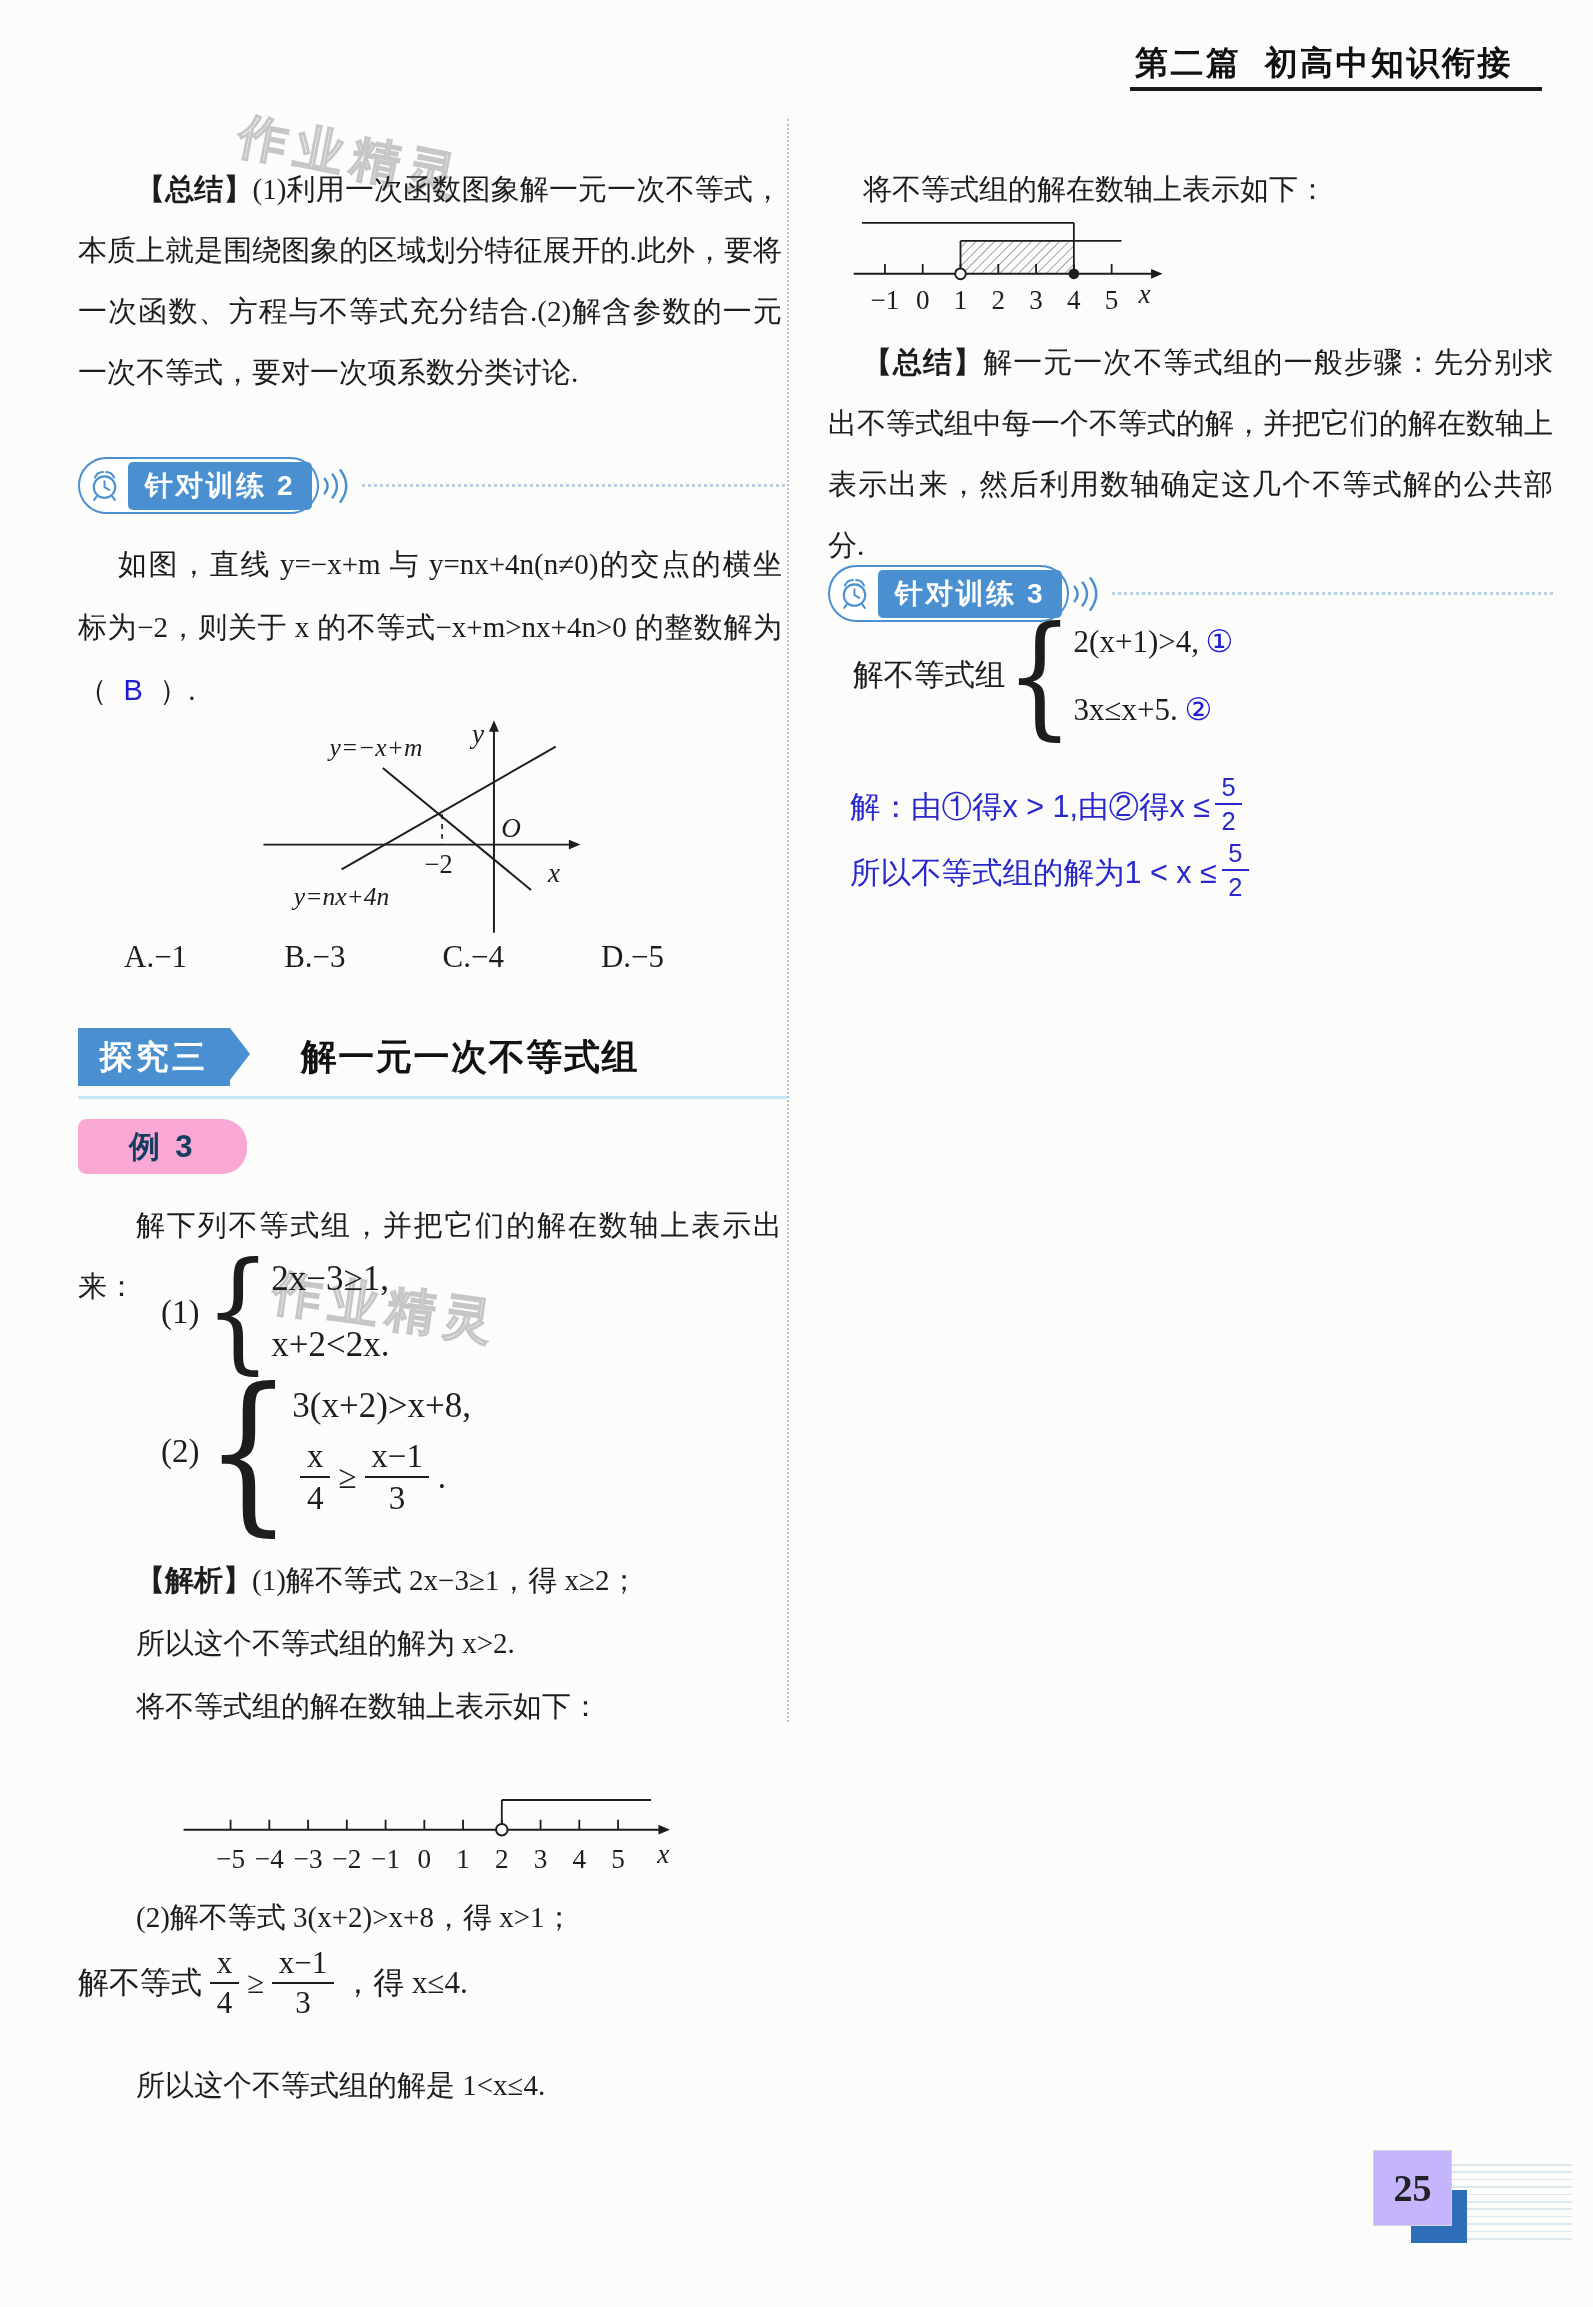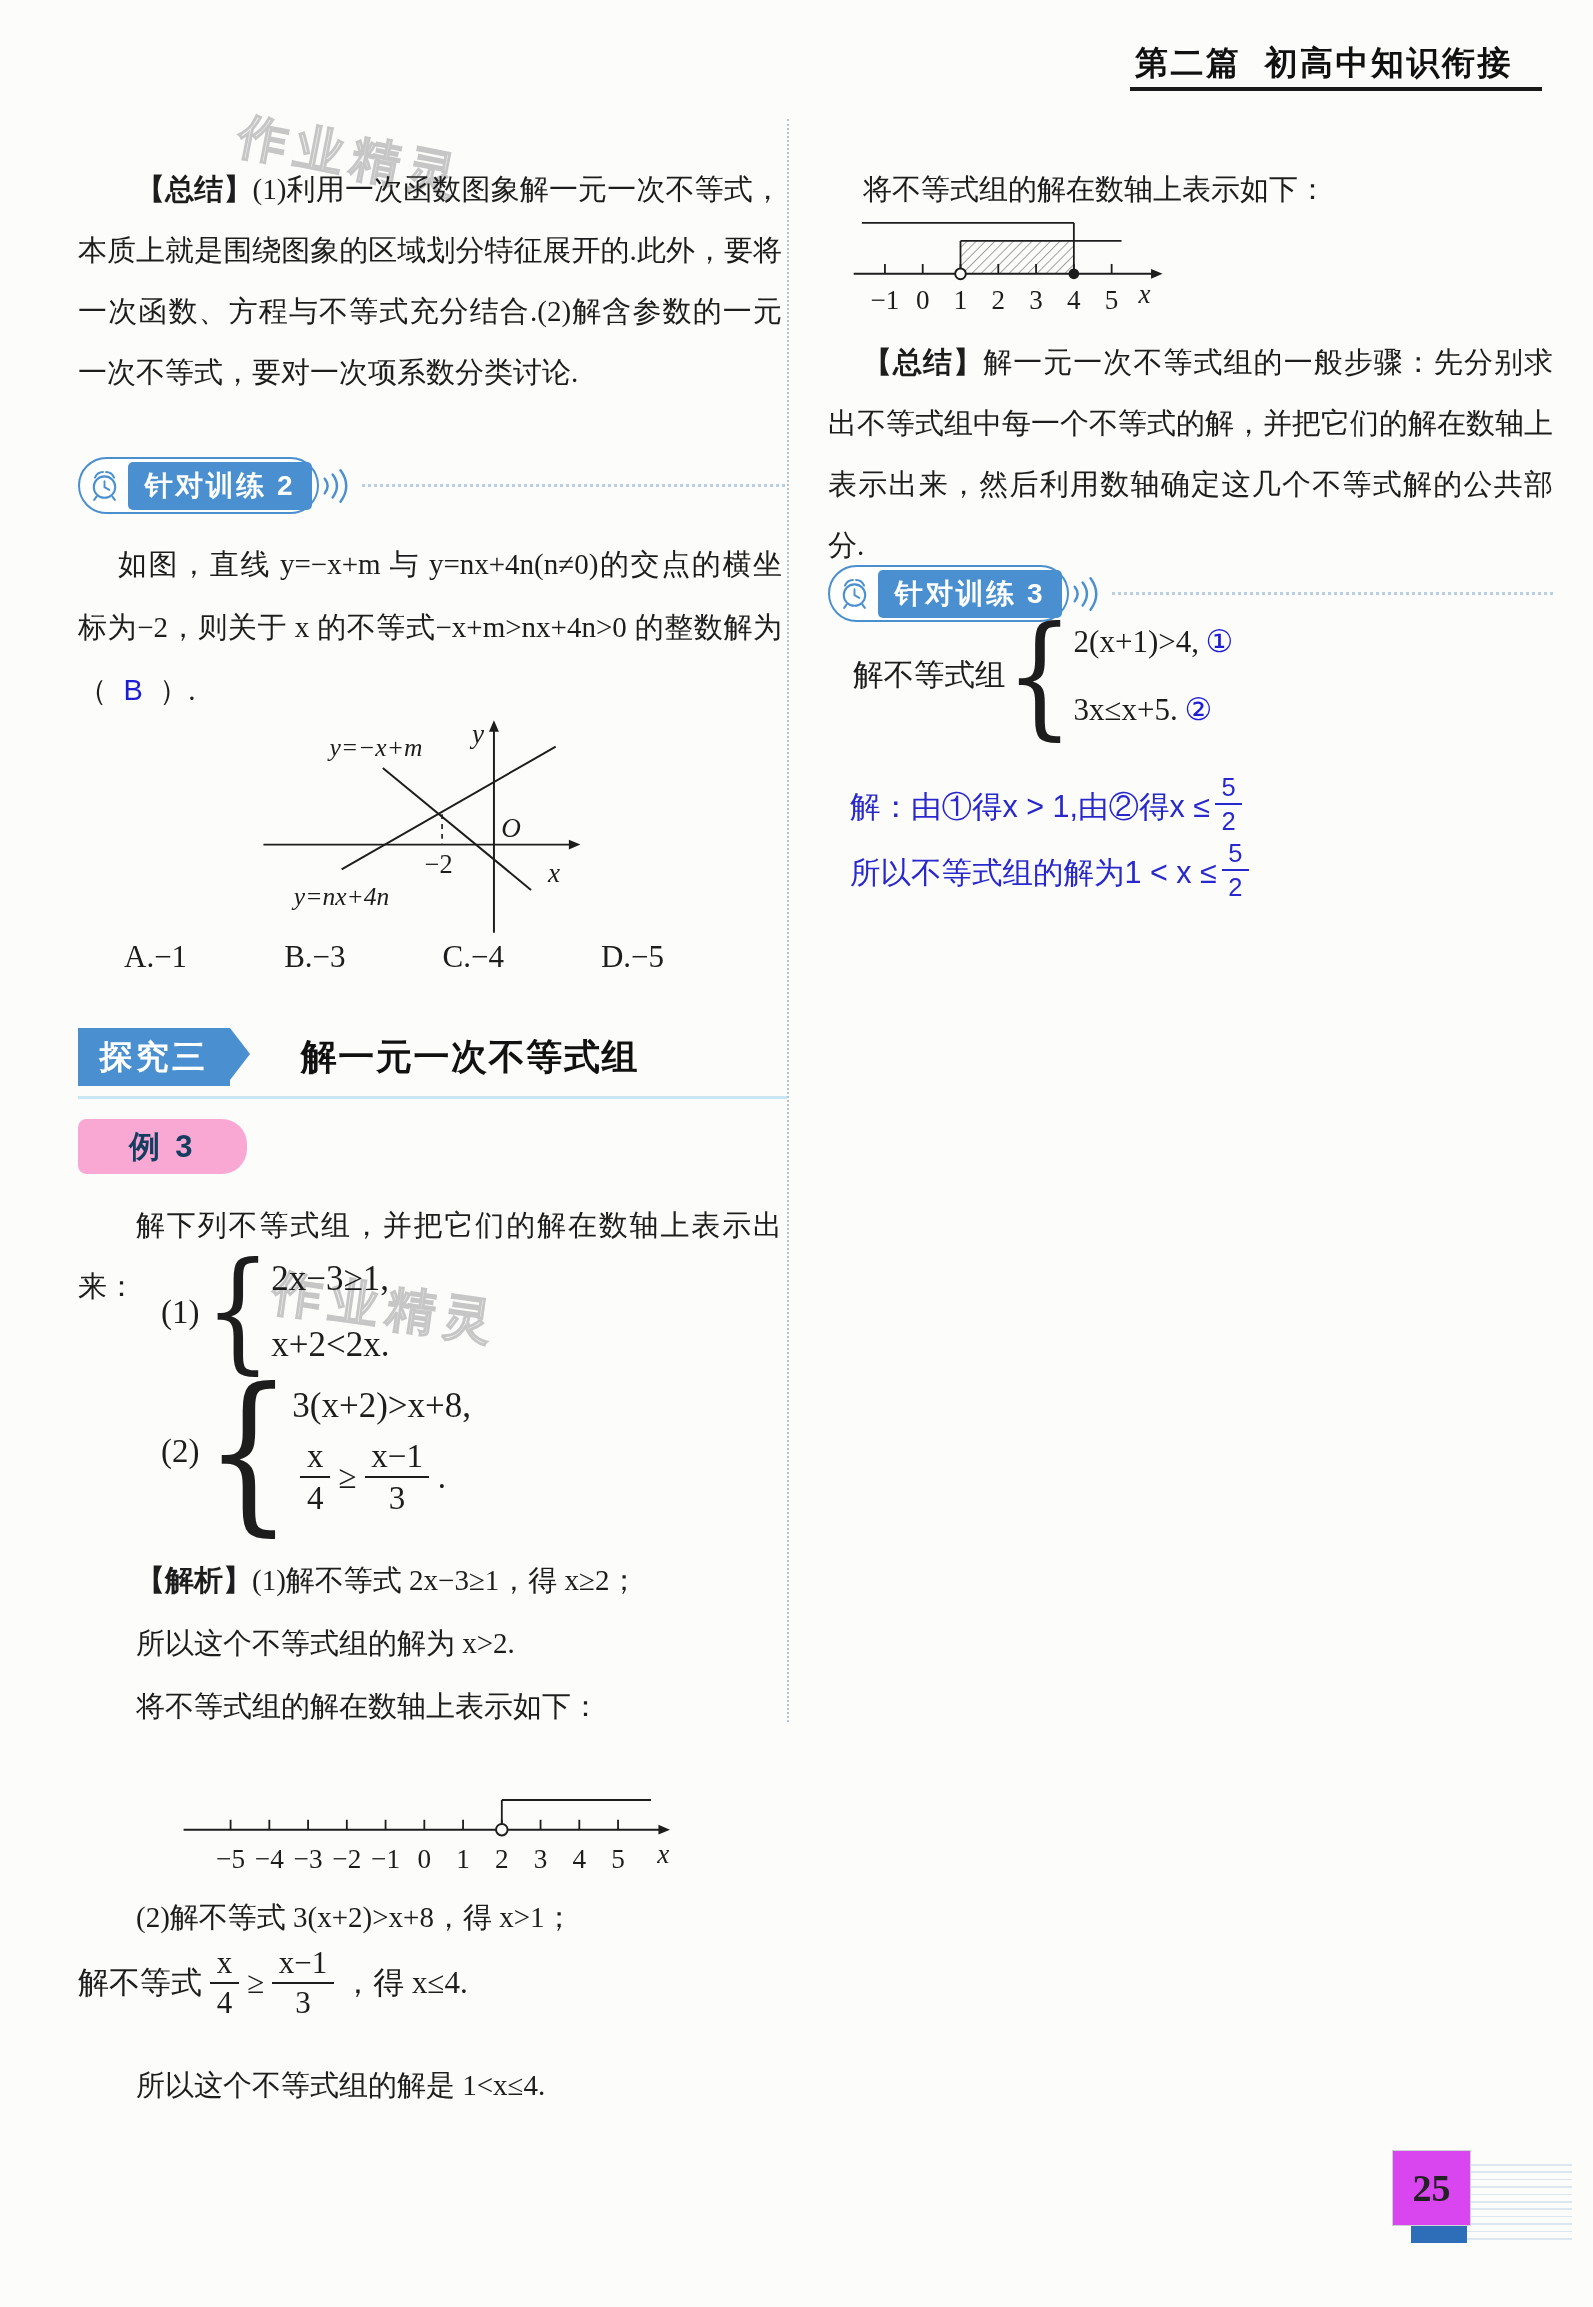--- a/index.html
+++ b/index.html
@@ -69,23 +69,23 @@
   .sol{color:#2828cc;font-size:30.5px;font-family:"Liberation Sans",sans-serif;}
   .sol .frac{font-size:25.5px;margin:0 5px;}
   .sol-line{display:flex;align-items:flex-start;line-height:66px;}
   
   .options{display:flex;gap:97px;font-size:31px;left:124px;top:939px;}
   
   text{font-family:"Liberation Serif",serif;fill:#1d1d1d;}
   .it{font-style:italic;}
   
   .pgblue{left:1411px;top:2190px;width:56px;height:53px;background:#2e6db8;}
-  .pgbox{left:1373px;top:2150px;width:77px;height:74px;background:#d946ef;
+  .pgbox{left:1373px;top:2150px;width:77px;height:74px;background:#c4b5fd;
         border:1.6px solid #ccd4da;display:flex;align-items:center;justify-content:center;
-        font-weight:bold;font-size:38px;color:#222;margin-left:19px;}
+        font-weight:bold;font-size:38px;color:#222;}
   .pgstripes{left:1448px;top:2164px;width:124px;height:81px;opacity:.55;
         background:repeating-linear-gradient(to bottom, rgba(90,140,190,.35) 0 1.6px, transparent 1.6px 7.4px);}
 </style>
 </head>
 <body>
 
 <div class="abs hdr">
   <span>第二篇</span><span class="gap"></span><span>初高中知识衔接</span>
 </div>
 <div class="abs hdr-rule"></div>

